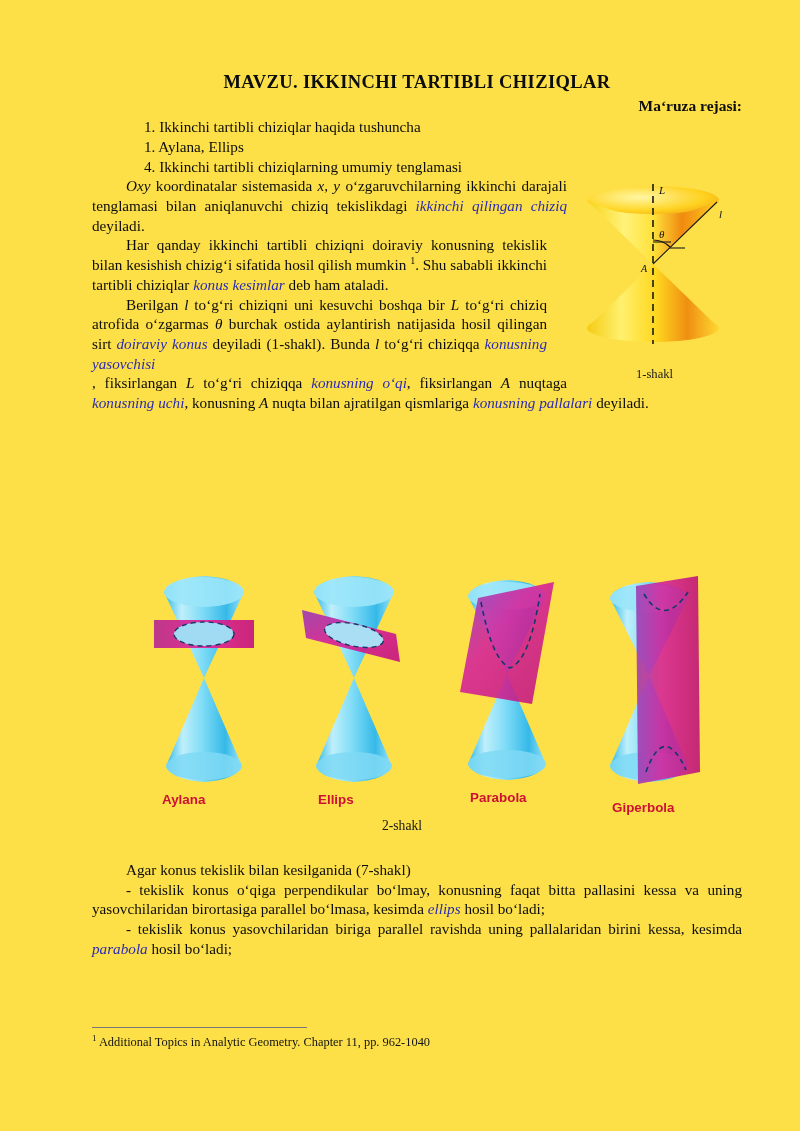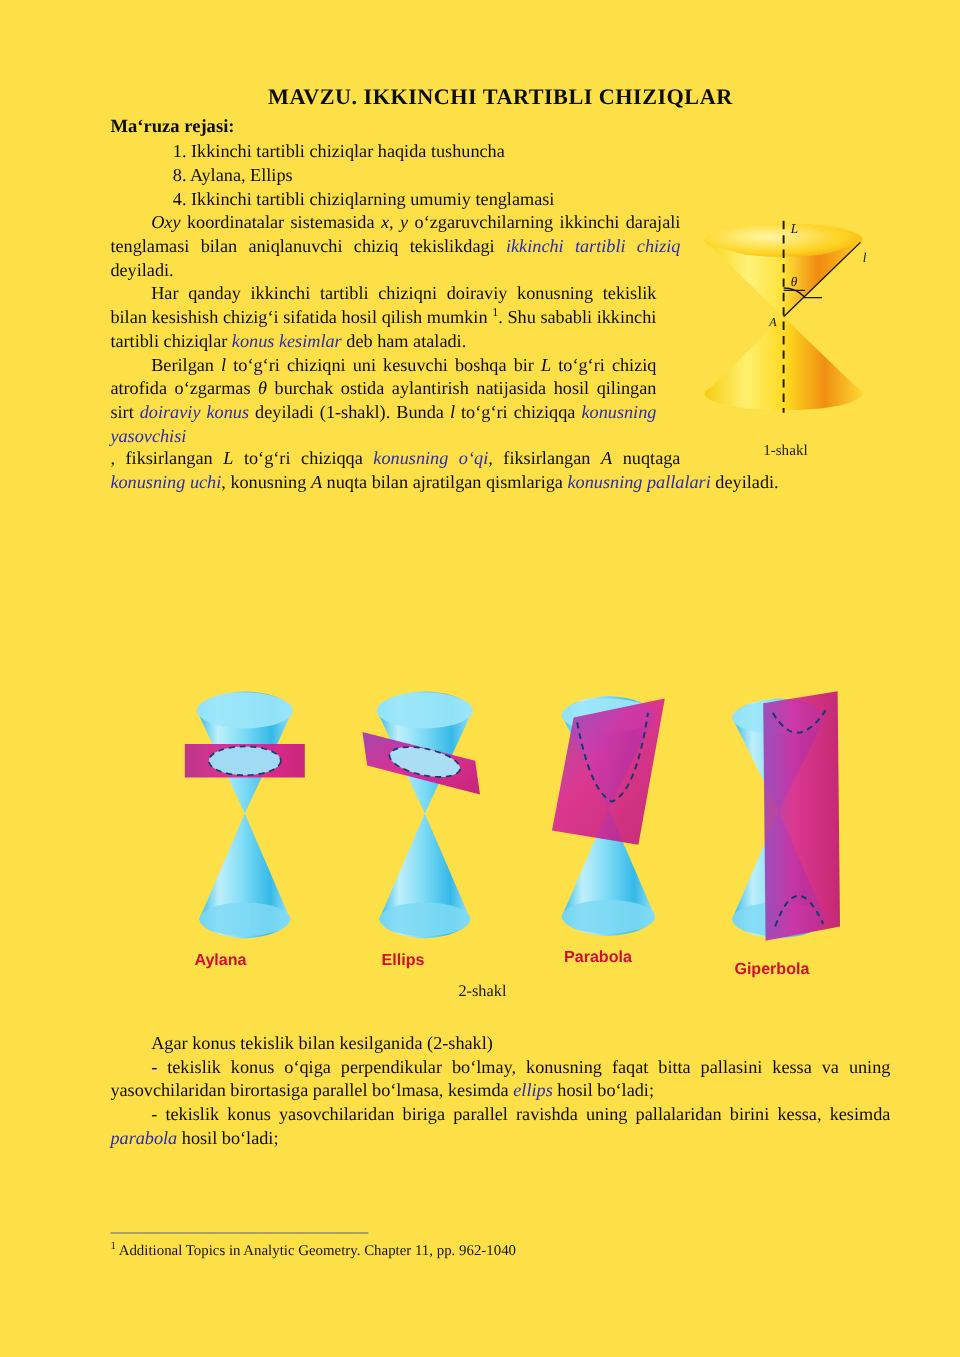--- a/index.html
+++ b/index.html
@@ -31,21 +31,21 @@
     font-size: 18.5px;
     font-weight: bold;
     text-align: center;
     letter-spacing: 0.4px;
     margin: 0 0 4px 0;
     line-height: 1.15;
   }
   .subtitle {
     font-size: 15.5px;
     font-weight: bold;
-    text-align: left;
+    text-align: right;
     margin: 0 0 2px 0;
     line-height: 1.15;
   }
   .plan {
     list-style: none;
     margin: 0;
     padding: 0 0 0 52px;
     font-size: 15.2px;
     line-height: 1.30;
   }
@@ -133,21 +133,21 @@
 
 <div id="page">
 
   <div class="doc">
 
     <div class="title">MAVZU. IKKINCHI  TARTIBLI  CHIZIQLAR</div>
     <div class="subtitle">Ma‘ruza rejasi:</div>
 
     <ul class="plan">
       <li>1. Ikkinchi tartibli chiziqlar haqida tushuncha</li>
-      <li>8. Aylana, Ellips</li>
+      <li>1. Aylana, Ellips</li>
       <li>4. Ikkinchi tartibli chiziqlarning  umumiy tenglamasi</li>
     </ul>
 
     <div class="wrap-block">
 
       <div class="float-fig">
         <div class="fig1-wrap">
           <svg width="175" height="165" viewBox="0 0 175 165">
             <defs>
               <linearGradient id="gy1" x1="0" y1="0" x2="1" y2="0">
@@ -188,21 +188,21 @@
 
             <text x="92" y="12" font-family="'Liberation Serif', serif" font-style="italic" font-size="11" fill="#111">L</text>
             <text x="152" y="36" font-family="'Liberation Serif', serif" font-style="italic" font-size="11" fill="#111">l</text>
             <text x="92" y="56" font-family="'Liberation Serif', serif" font-style="italic" font-size="11" fill="#111">θ</text>
             <text x="74" y="90" font-family="'Liberation Serif', serif" font-style="italic" font-size="10" fill="#111">A</text>
           </svg>
           <div class="fig1-cap">1-shakl</div>
         </div>
       </div>
 
-      <p class="body gap-before"><span class="var">Oxy</span><span>  koordinatalar  sistemasida  </span><span class="var">x, y</span><span>  o‘zgaruvchilarning  ikkinchi  darajali tenglamasi  bilan aniqlanuvchi chiziq tekislikdagi </span><span class="term">ikkinchi tartibli chiziq</span><span> deyiladi.</span></p>
+      <p class="body gap-before"><span class="var">Oxy</span><span>  koordinatalar  sistemasida  </span><span class="var">x, y</span><span>  o‘zgaruvchilarning  ikkinchi  darajali tenglamasi  bilan aniqlanuvchi chiziq tekislikdagi </span><span class="term">ikkinchi qilingan chiziq</span><span> deyiladi.</span></p>
 
       <p class="body narrow"><span>Har  qanday  ikkinchi  tartibli  chiziqni doiraviy konusning tekislik   bilan kesishish chizig‘i  sifatida  hosil  qilish  mumkin </span><span class="sup">1</span><span>. Shu sababli ikkinchi tartibli chiziqlar  </span><span class="term">konus kesimlar</span><span> deb ham ataladi.</span></p>
 
       <p class="body narrow"><span>Berilgan  </span><span class="var">l</span><span>  to‘g‘ri  chiziqni  uni  kesuvchi boshqa bir  </span><span class="var">L</span><span>  to‘g‘ri chiziq atrofida o‘zgarmas  </span><span class="var">θ</span><span>  burchak  ostida  aylantirish  natijasida  hosil qilingan sirt </span><span class="term">doiraviy konus</span><span> deyiladi (1-shakl). Bunda  </span><span class="var">l</span><span>  to‘g‘ri chiziqqa </span><span class="term">konusning yasovchisi</span></p>
 
       <p class="body" style="text-indent:0"><span>, fiksirlangan   </span><span class="var">L</span><span> to‘g‘ri chiziqqa </span><span class="term">konusning o‘qi</span><span>, fiksirlangan  </span><span class="var">A</span><span>  nuqtaga </span><span class="term">konusning uchi</span><span>, konusning  </span><span class="var">A</span><span>  nuqta bilan ajratilgan qismlariga  </span><span class="term">konusning pallalari</span><span>  deyiladi.</span></p>
 
       <div style="clear:both"></div>
     </div>
   </div>
@@ -321,21 +321,21 @@
         <path d="M 52 22 Q 72 56 96 20" fill="none" stroke="#123a66" stroke-width="1.6" stroke-dasharray="5 4"></path>
         <path d="M 54 200 Q 72 150 94 198" fill="none" stroke="#123a66" stroke-width="1.6" stroke-dasharray="5 4"></path>
       </svg>
       <div class="cone-label" style="left:20px; top:228px;">Giperbola</div>
     </div>
 
     <div class="fig2-cap">2-shakl</div>
   </div>
 
   <div class="doc" style="top:860px;">
-    <p class="body">Agar konus tekislik bilan kesilganida (2-shakl)</p>
+    <p class="body">Agar konus tekislik bilan kesilganida (7-shakl)</p>
 
 
     <p class="body"><span>- tekislik konus o‘qiga perpendikular bo‘lmay, konusning faqat bitta pallasini kessa va uning yasovchilaridan birortasiga parallel bo‘lmasa, kesimda </span><span class="term">ellips</span><span> hosil bo‘ladi;</span></p>
 
     <p class="body"><span>- tekislik konus yasovchilaridan biriga parallel ravishda uning pallalaridan birini kessa,  kesimda </span><span class="term">parabola</span><span> hosil bo‘ladi;</span></p>
   </div>
 
   <div class="footnote">
     <div class="rule"></div>
     <div class="txt"><span class="fnum">1</span><span> Additional Topics in Analytic Geometry. Chapter 11, pp.  962-1040</span></div>

